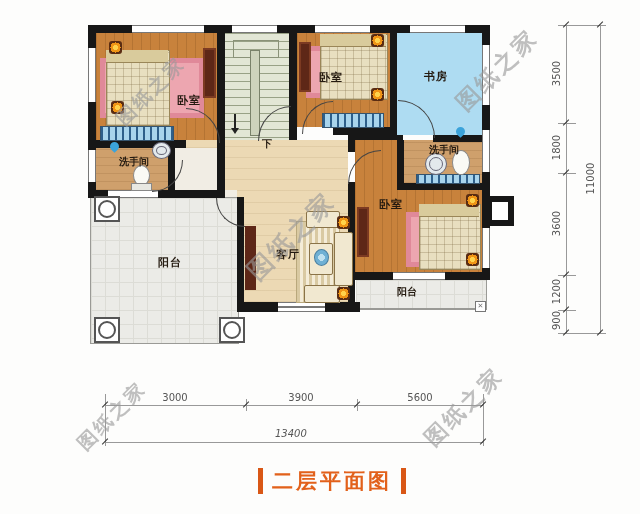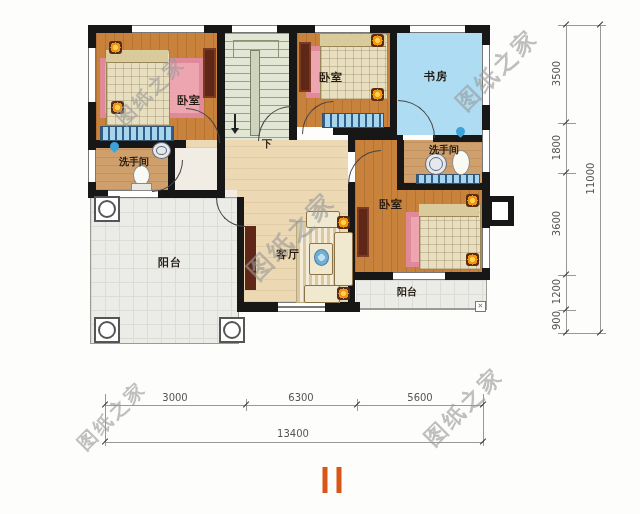--- a/index.html
+++ b/index.html
@@ -210,28 +210,29 @@
   <div class="dimline" style="left:483px;top:394px;width:1px;height:52px;"></div>
   <div class="dimline" style="left:246px;top:399px;width:1px;height:12px;"></div>
   <div class="dimline" style="left:357px;top:399px;width:1px;height:12px;"></div>
   <div class="slash" style="left:101px;top:404px;"></div>
   <div class="slash" style="left:242px;top:404px;"></div>
   <div class="slash" style="left:353px;top:404px;"></div>
   <div class="slash" style="left:479px;top:404px;"></div>
   <div class="slash" style="left:101px;top:441px;"></div>
   <div class="slash" style="left:479px;top:441px;"></div>
   <div class="dimtext" style="left:160px;top:392px;width:30px;text-align:center;">3000</div>
-  <div class="dimtext" style="left:286px;top:392px;width:30px;text-align:center;">6300</div>
+  <div class="dimtext" style="left:286px;top:392px;width:30px;text-align:center;">3900</div>
   <div class="dimtext" style="left:405px;top:392px;width:30px;text-align:center;">5600</div>
-  <div class="dimtext" style="left:275px;top:428px;width:36px;text-align:center;">13400</div>
+  <div class="dimtext" style="left:275px;top:428px;width:36px;text-align:left;font-style:italic;">13400</div>
 
   <div class="wm" style="left:151px;top:91px;font-size:19px;">图纸之家</div>
   <div class="wm" style="left:497px;top:70px;font-size:23px;">图纸之家</div>
   <div class="wm" style="left:291px;top:236px;font-size:25px;">图纸之家</div>
   <div class="wm" style="left:112px;top:416px;font-size:19px;">图纸之家</div>
   <div class="wm" style="left:464px;top:407px;font-size:22px;">图纸之家</div>
 
   <div class="titlewrap">
     <div class="titlebar"></div>
+    <div class="titletext">二层平面图</div>
     <div class="titlebar"></div>
   </div>
 
 </div>
 
 </body></html>

